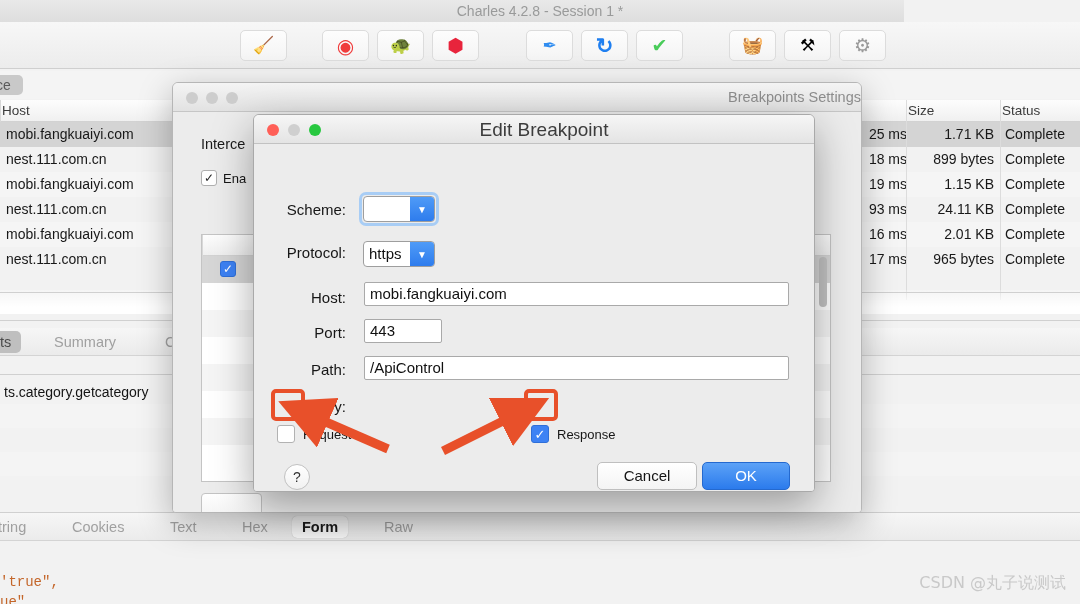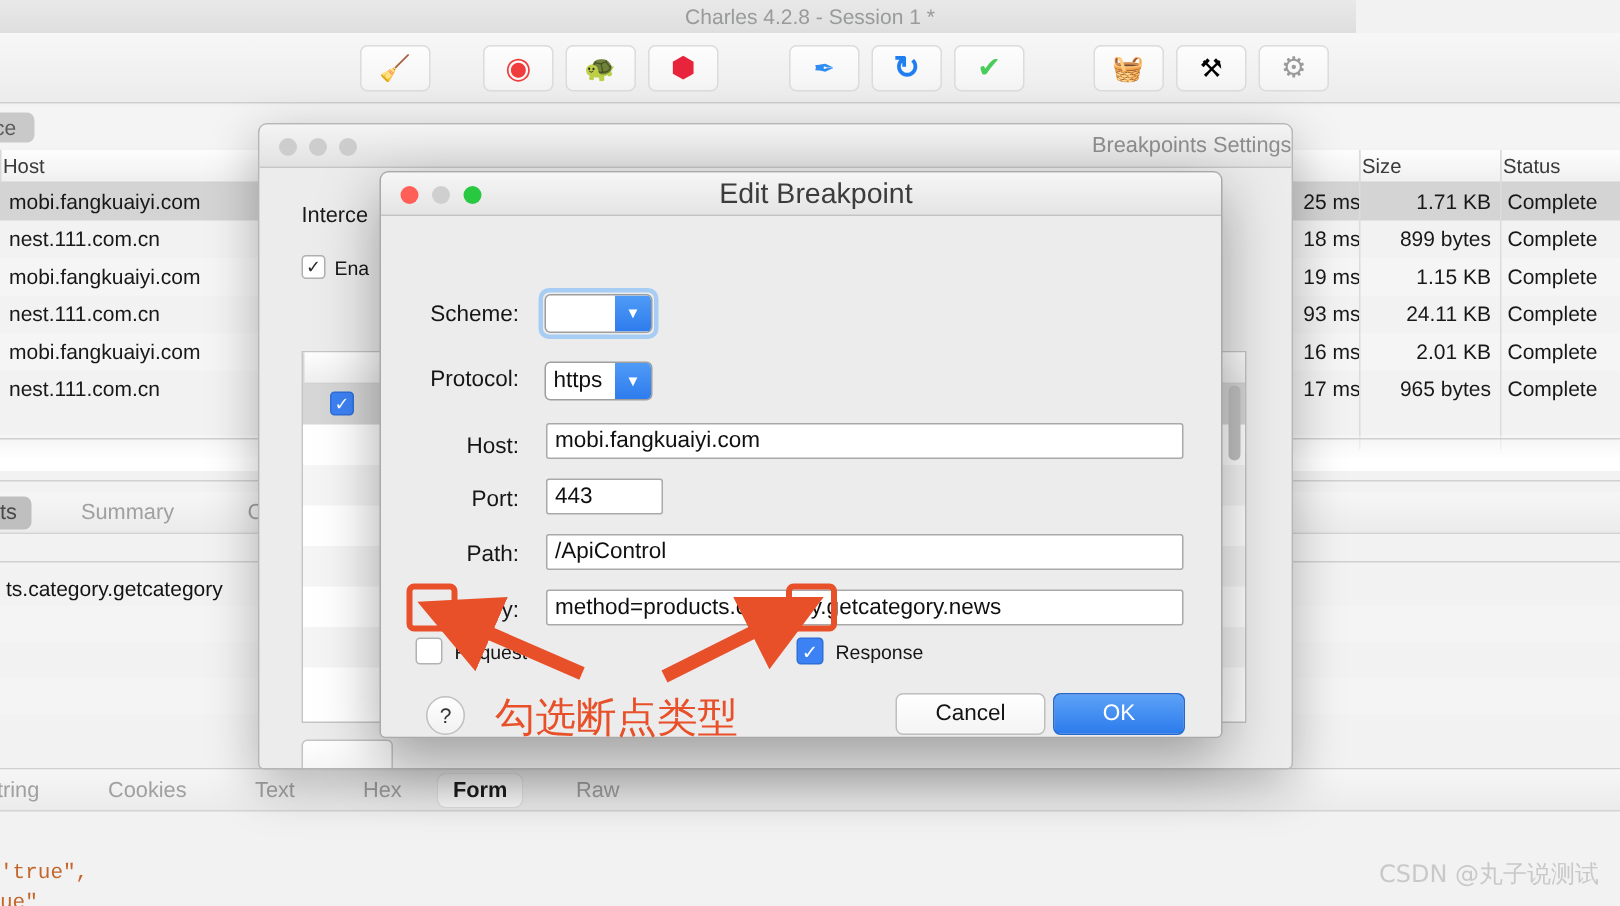--- a/index.html
+++ b/index.html
@@ -442,21 +442,20 @@
       <div class="f-label" style="left:0; top:145px;">Host:</div>
       <div class="f-input" style="left:110px; top:138px; width:425px;">mobi.fangkuaiyi.com</div>
 
       <div class="f-label" style="left:0; top:180px;">Port:</div>
       <div class="f-input" style="left:110px; top:175px; width:78px;">443</div>
 
       <div class="f-label" style="left:0; top:217px;">Path:</div>
       <div class="f-input" style="left:110px; top:212px; width:425px;">/ApiControl</div>
 
       <div class="f-label" style="left:0; top:254px;">Query:</div>
-      <div class="f-input" style="left:110px; top:249px; width:425px;">method=products.category.getcategory.news</div>
 
       <div class="eb-check-row" style="left:23px; top:281px;">
         <span class="eb-check"></span>
         <span class="eb-check-label">Request</span>
       </div>
       <div class="eb-check-row" style="left:277px; top:281px;">
         <span class="eb-check on">✓</span>
         <span class="eb-check-label">Response</span>
       </div>
 
@@ -472,15 +471,14 @@
   <svg class="anno-svg" viewBox="0 0 1080 604">
     <defs>
       <marker id="ah" markerWidth="6" markerHeight="6" refX="3" refY="3" orient="auto">
         <path d="M0,0 L6,3 L0,6 z" fill="#e8502a"></path>
       </marker>
     </defs>
     <line x1="388" y1="449" x2="303" y2="412" stroke="#e8502a" stroke-width="9" marker-end="url(#ah)"></line>
     <line x1="443" y1="451" x2="525" y2="410" stroke="#e8502a" stroke-width="9" marker-end="url(#ah)"></line>
   </svg>
 
-  <div class="anno-text" style="left:330px; top:460px;">勾选断点类型</div>
 
 </div>
 
 </body></html>

